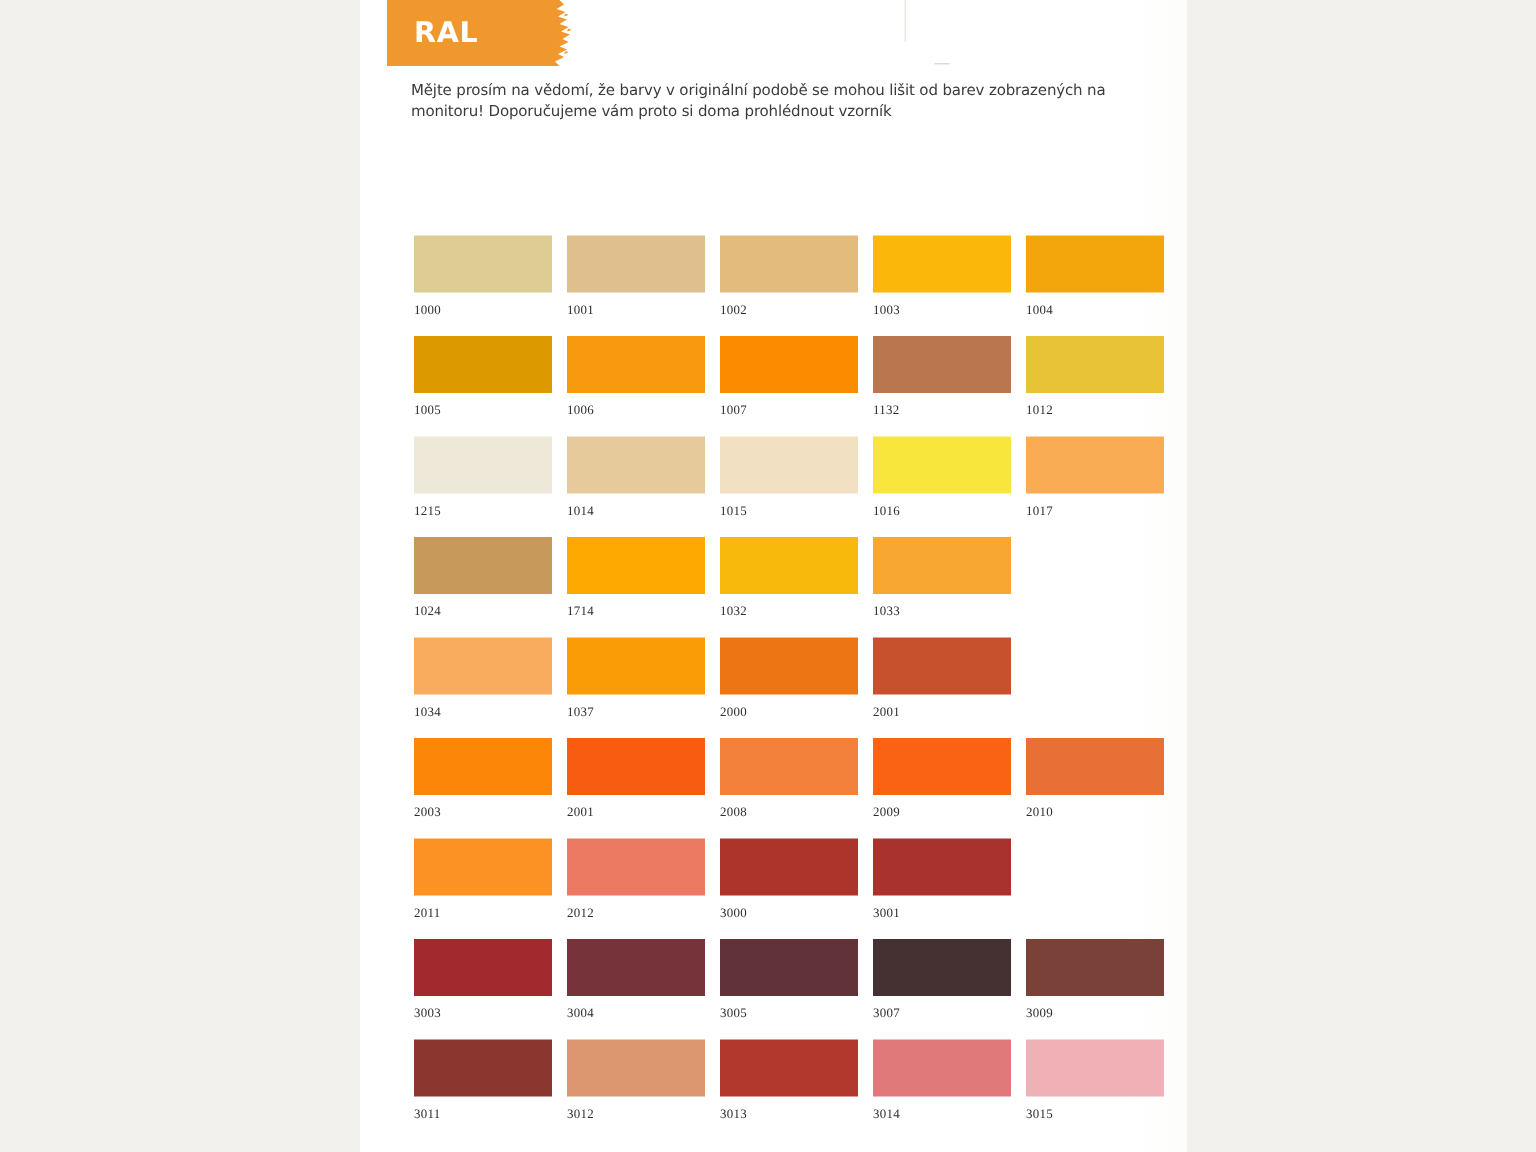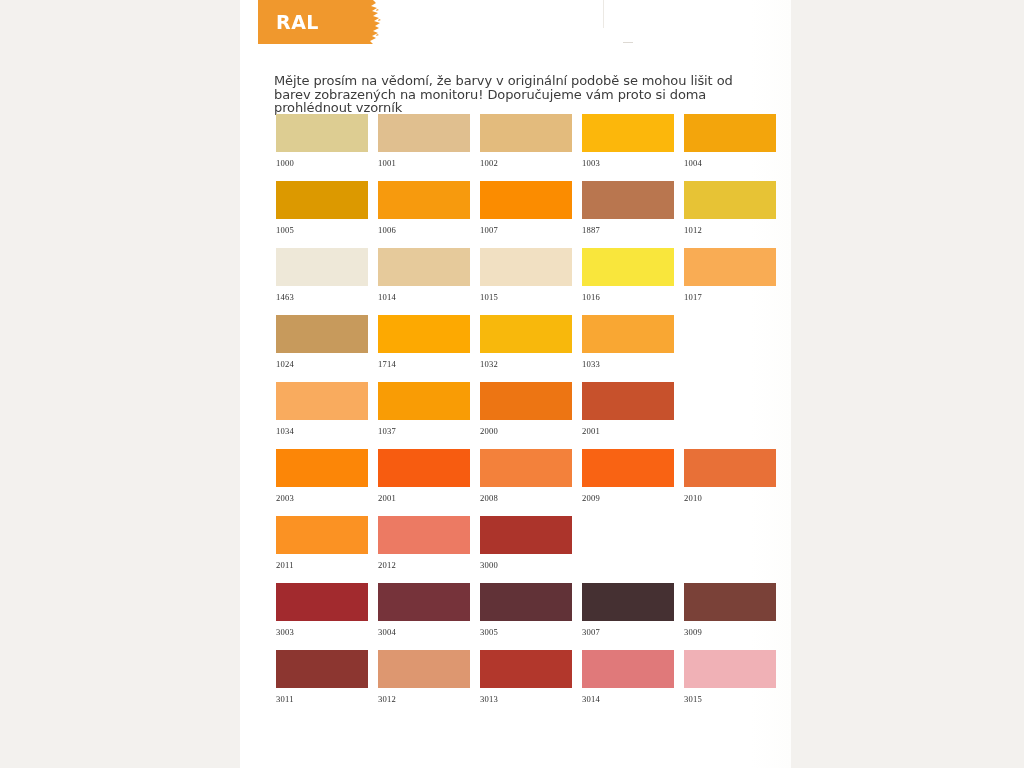--- a/index.html
+++ b/index.html
@@ -64,40 +64,40 @@
     color: #ffffff;
     line-height: 24px;
   }
   
   .disclaimer {
     position: absolute;
     left: 274px;
     top: 54px;
     width: 486px;
     font-family: "DejaVu Sans", sans-serif;
-    font-size: 13px;
+    font-size: 10px;
     line-height: 13.5px;
     color: #3b3b3b;
     letter-spacing: -0.1px;
-    margin-top: 20px;
   }
   
   .grid {
     position: absolute;
     left: 276px;
     top: 114px;
     width: 500px;
   }
   .row {
     display: flex;
     height: 67px;
   }
   .cell {
     width: 92px;
     margin-right: 10px;
+    margin-top: 43px;
   }
   .cell:last-child { margin-right: 0; }
   .swatch {
     width: 92px;
     height: 38px;
   }
   .cell-label {
     font-family: "Liberation Serif", serif;
     font-size: 8.6px;
     color: #2f2f2f;
@@ -177,31 +177,31 @@
         <div class="cell">
           <div class="swatch" style="background-color: rgb(247, 154, 13);"></div>
           <div class="cell-label">1006</div>
         </div>
         <div class="cell">
           <div class="swatch" style="background-color: rgb(251, 140, 0);"></div>
           <div class="cell-label">1007</div>
         </div>
         <div class="cell">
           <div class="swatch" style="background-color: rgb(185, 118, 79);"></div>
-          <div class="cell-label">1887</div>
+          <div class="cell-label">1132</div>
         </div>
         <div class="cell">
           <div class="swatch" style="background-color: rgb(231, 195, 53);"></div>
           <div class="cell-label">1012</div>
         </div>
       </div>
       <div class="row">
         <div class="cell">
           <div class="swatch" style="background-color: rgb(238, 232, 216);"></div>
-          <div class="cell-label">1463</div>
+          <div class="cell-label">1215</div>
         </div>
         <div class="cell">
           <div class="swatch" style="background-color: rgb(230, 202, 155);"></div>
           <div class="cell-label">1014</div>
         </div>
         <div class="cell">
           <div class="swatch" style="background-color: rgb(241, 224, 194);"></div>
           <div class="cell-label">1015</div>
         </div>
         <div class="cell">
@@ -277,20 +277,24 @@
           <div class="cell-label">2011</div>
         </div>
         <div class="cell">
           <div class="swatch" style="background-color: rgb(236, 122, 99);"></div>
           <div class="cell-label">2012</div>
         </div>
         <div class="cell">
           <div class="swatch" style="background-color: rgb(172, 52, 43);"></div>
           <div class="cell-label">3000</div>
         </div>
+        <div class="cell">
+          <div class="swatch" style="background-color: rgb(169, 51, 44);"></div>
+          <div class="cell-label">3001</div>
+        </div>
       </div>
       <div class="row">
         <div class="cell">
           <div class="swatch" style="background-color: rgb(162, 42, 46);"></div>
           <div class="cell-label">3003</div>
         </div>
         <div class="cell">
           <div class="swatch" style="background-color: rgb(118, 51, 58);"></div>
           <div class="cell-label">3004</div>
         </div>

